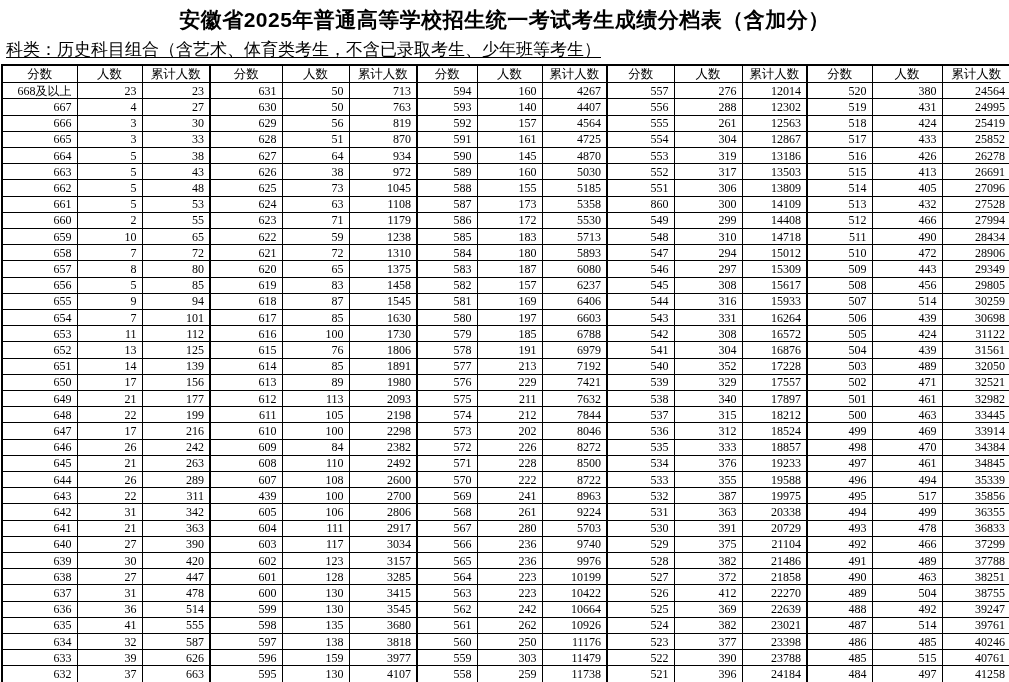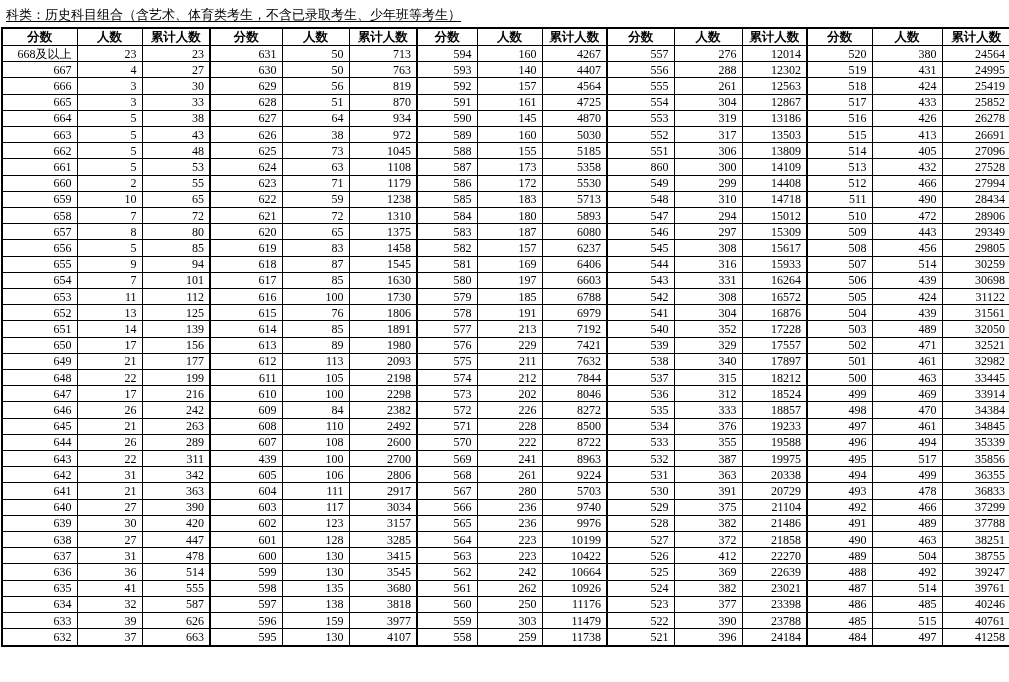--- a/index.html
+++ b/index.html
@@ -14,21 +14,21 @@
   }
   .title {
     text-align: center;
     font-size: 21px;
     font-weight: bold;
     padding-top: 7px;
     letter-spacing: 0.5px;
     line-height: 1.2;
   }
   .subtitle {
-    font-size: 13px;
+    font-size: 17px;
     margin: 6px 12px 3px 6px;
     text-decoration: underline;
     text-underline-offset: 2px;
   }
   table.score-table {
     border-collapse: collapse;
     table-layout: fixed;
     width: 1007px;
     height: 620px;
     margin-left: 1px;
@@ -39,32 +39,33 @@
     font-size: 12px;
     padding: 0 5px 0 1px;
     text-align: right;
     white-space: nowrap;
     overflow: hidden;
     line-height: 1;
     font-family: "Liberation Serif", serif;
   }
   .score-table th {
     text-align: center;
-    font-weight: bold;
+    font-weight: normal;
     padding: 0;
     font-family: "Liberation Sans", sans-serif;
     font-size: 12.5px;
     border-bottom: 1.5px solid #000;
   }
   .score-table .gstart { border-left: 2.5px solid #000; }
 </style>
 </head>
 <body>
 
 <div class="page">
+  <div class="title">安徽省2025年普通高等学校招生统一考试考生成绩分档表（含加分）</div>
   <div class="subtitle">科类：历史科目组合（含艺术、体育类考生，不含已录取考生、少年班等考生）</div>
   <table class="score-table">
     <colgroup>
       <col style="width:75px">
         <col style="width:65px">
         <col style="width:68px">
       <col style="width:72px">
         <col style="width:67px">
         <col style="width:68px">
       <col style="width:60px">

